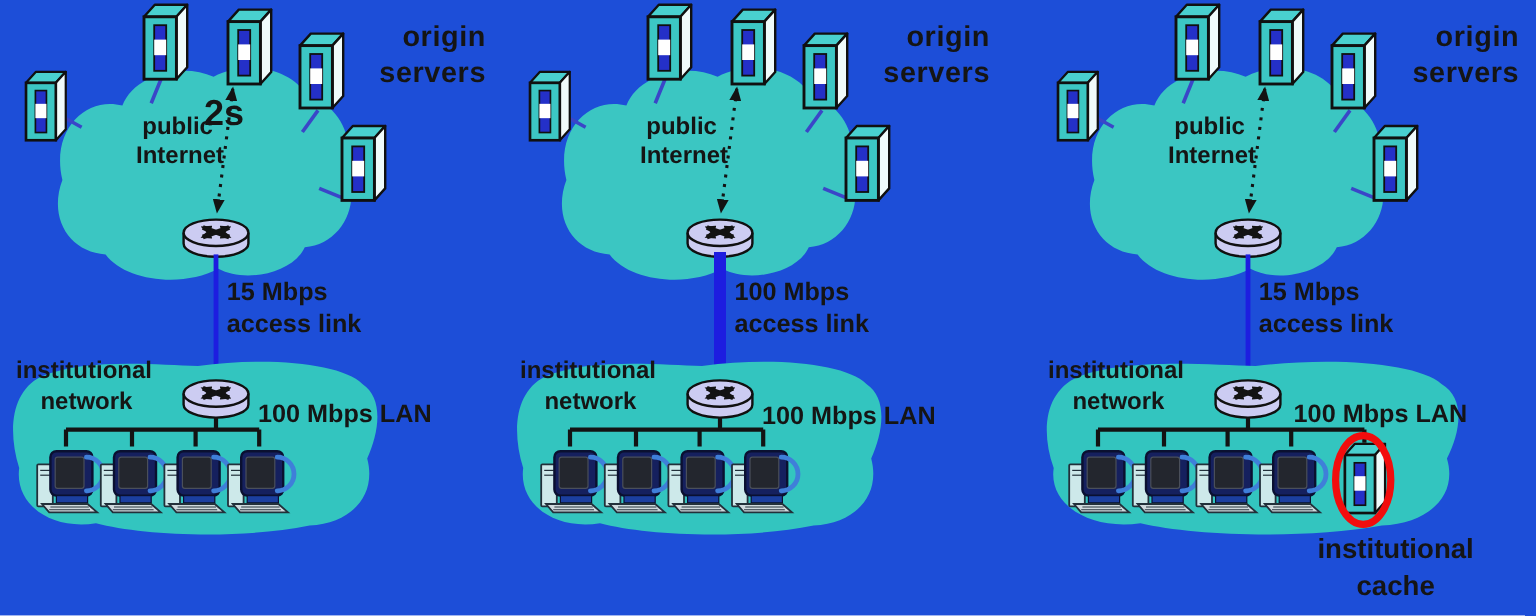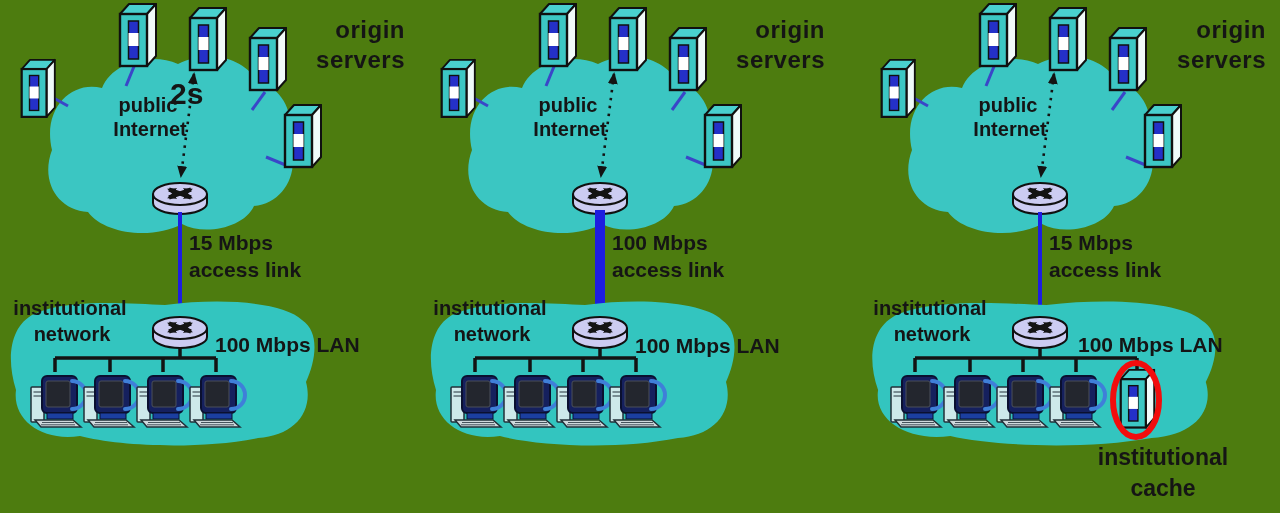--- a/index.html
+++ b/index.html
@@ -1,16 +1,16 @@
 <!DOCTYPE html>
 <html><head>
 <meta charset="utf-8">
 <style>
   html,body{margin:0;padding:0;background:#ffffff;}
-  .stage{position:relative;width:1280px;height:513px;overflow:hidden;background:#4d7c0f;}
+  .stage{position:relative;width:1280px;height:513px;overflow:hidden;background:#1d4ed8;}
   svg{display:block;}
   text{font-family:"Liberation Sans","DejaVu Sans",sans-serif;fill:#151515;}
   .t-origin{font-size:24px;font-weight:700;text-anchor:end;letter-spacing:.5px;}
   .t-cloud{font-size:20px;font-weight:600;text-anchor:middle;}
   .t-access{font-size:21px;font-weight:600;text-anchor:start;}
   .t-inst{font-size:20px;font-weight:600;text-anchor:middle;}
   .t-lan{font-size:21px;font-weight:600;text-anchor:start;}
   .t-delay{font-size:30px;font-weight:700;text-anchor:start;}
   .t-cache{font-size:23px;font-weight:700;text-anchor:middle;}
   .access-link{stroke-width:4;fill:none;}

